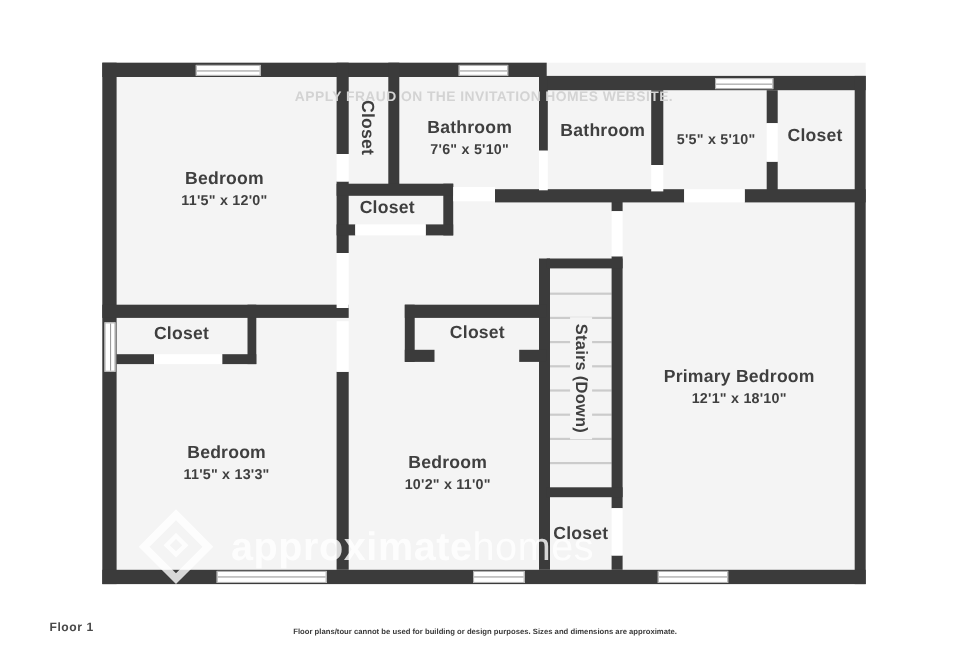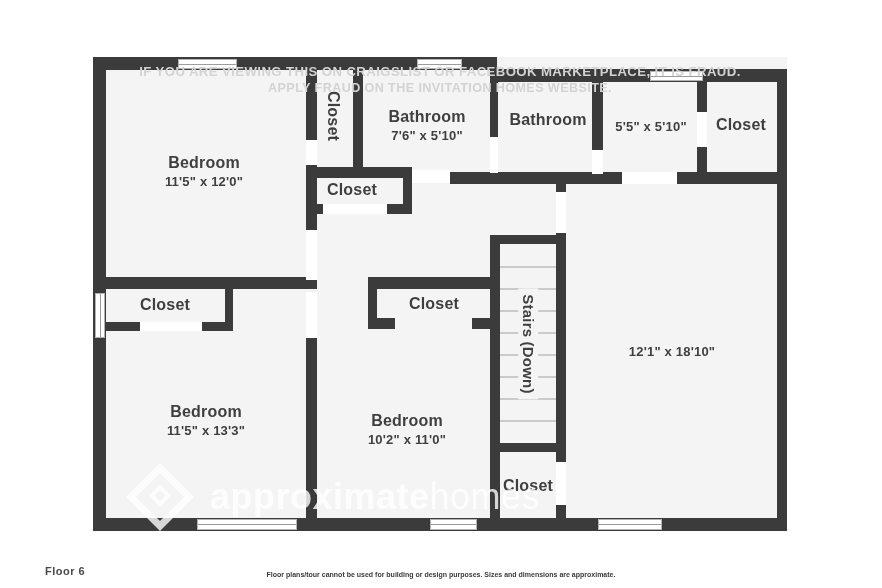--- a/index.html
+++ b/index.html
@@ -135,38 +135,38 @@
   <div class="label" style="left:165px;top:305px">
     <span class="rname">Closet</span>
   </div>
   <div class="label" style="left:434px;top:304px">
     <span class="rname">Closet</span>
   </div>
   <div class="label vert stairs-label" style="left:528px;top:344px">
     <span class="rname" style="font-size:15px">Stairs (Down)</span>
   </div>
   <div class="label" style="left:672px;top:352px">
+    <span class="rname">Primary Bedroom</span>
     <span class="rdims">12'1" x 18'10"</span>
   </div>
   <div class="label" style="left:206px;top:421px">
     <span class="rname">Bedroom</span>
     <span class="rdims">11'5" x 13'3"</span>
   </div>
   <div class="label" style="left:407px;top:430px">
     <span class="rname">Bedroom</span>
     <span class="rdims">10'2" x 11'0"</span>
   </div>
   <div class="label" style="left:528px;top:486px">
     <span class="rname">Closet</span>
   </div>
 
-  <div class="wm wm1">IF YOU ARE VIEWING THIS ON CRAIGSLIST OR FACEBOOK MARKETPLACE, IT IS FRAUD.</div>
   <div class="wm wm2">APPLY FRAUD ON THE INVITATION HOMES WEBSITE.</div>
   <div class="brand">
     <div class="brand-logo">
       <div class="brand-logo-inner"></div>
     </div>
     <div class="brand-text"><span class="b1">approximate</span><span class="b2">homes</span></div>
   </div>
 
-  <div class="floor-label">Floor 6</div>
+  <div class="floor-label">Floor 1</div>
   <div class="disclaimer">Floor plans/tour cannot be used for building or design purposes. Sizes and dimensions are approximate.</div>
 </div>
 
 </body></html>

